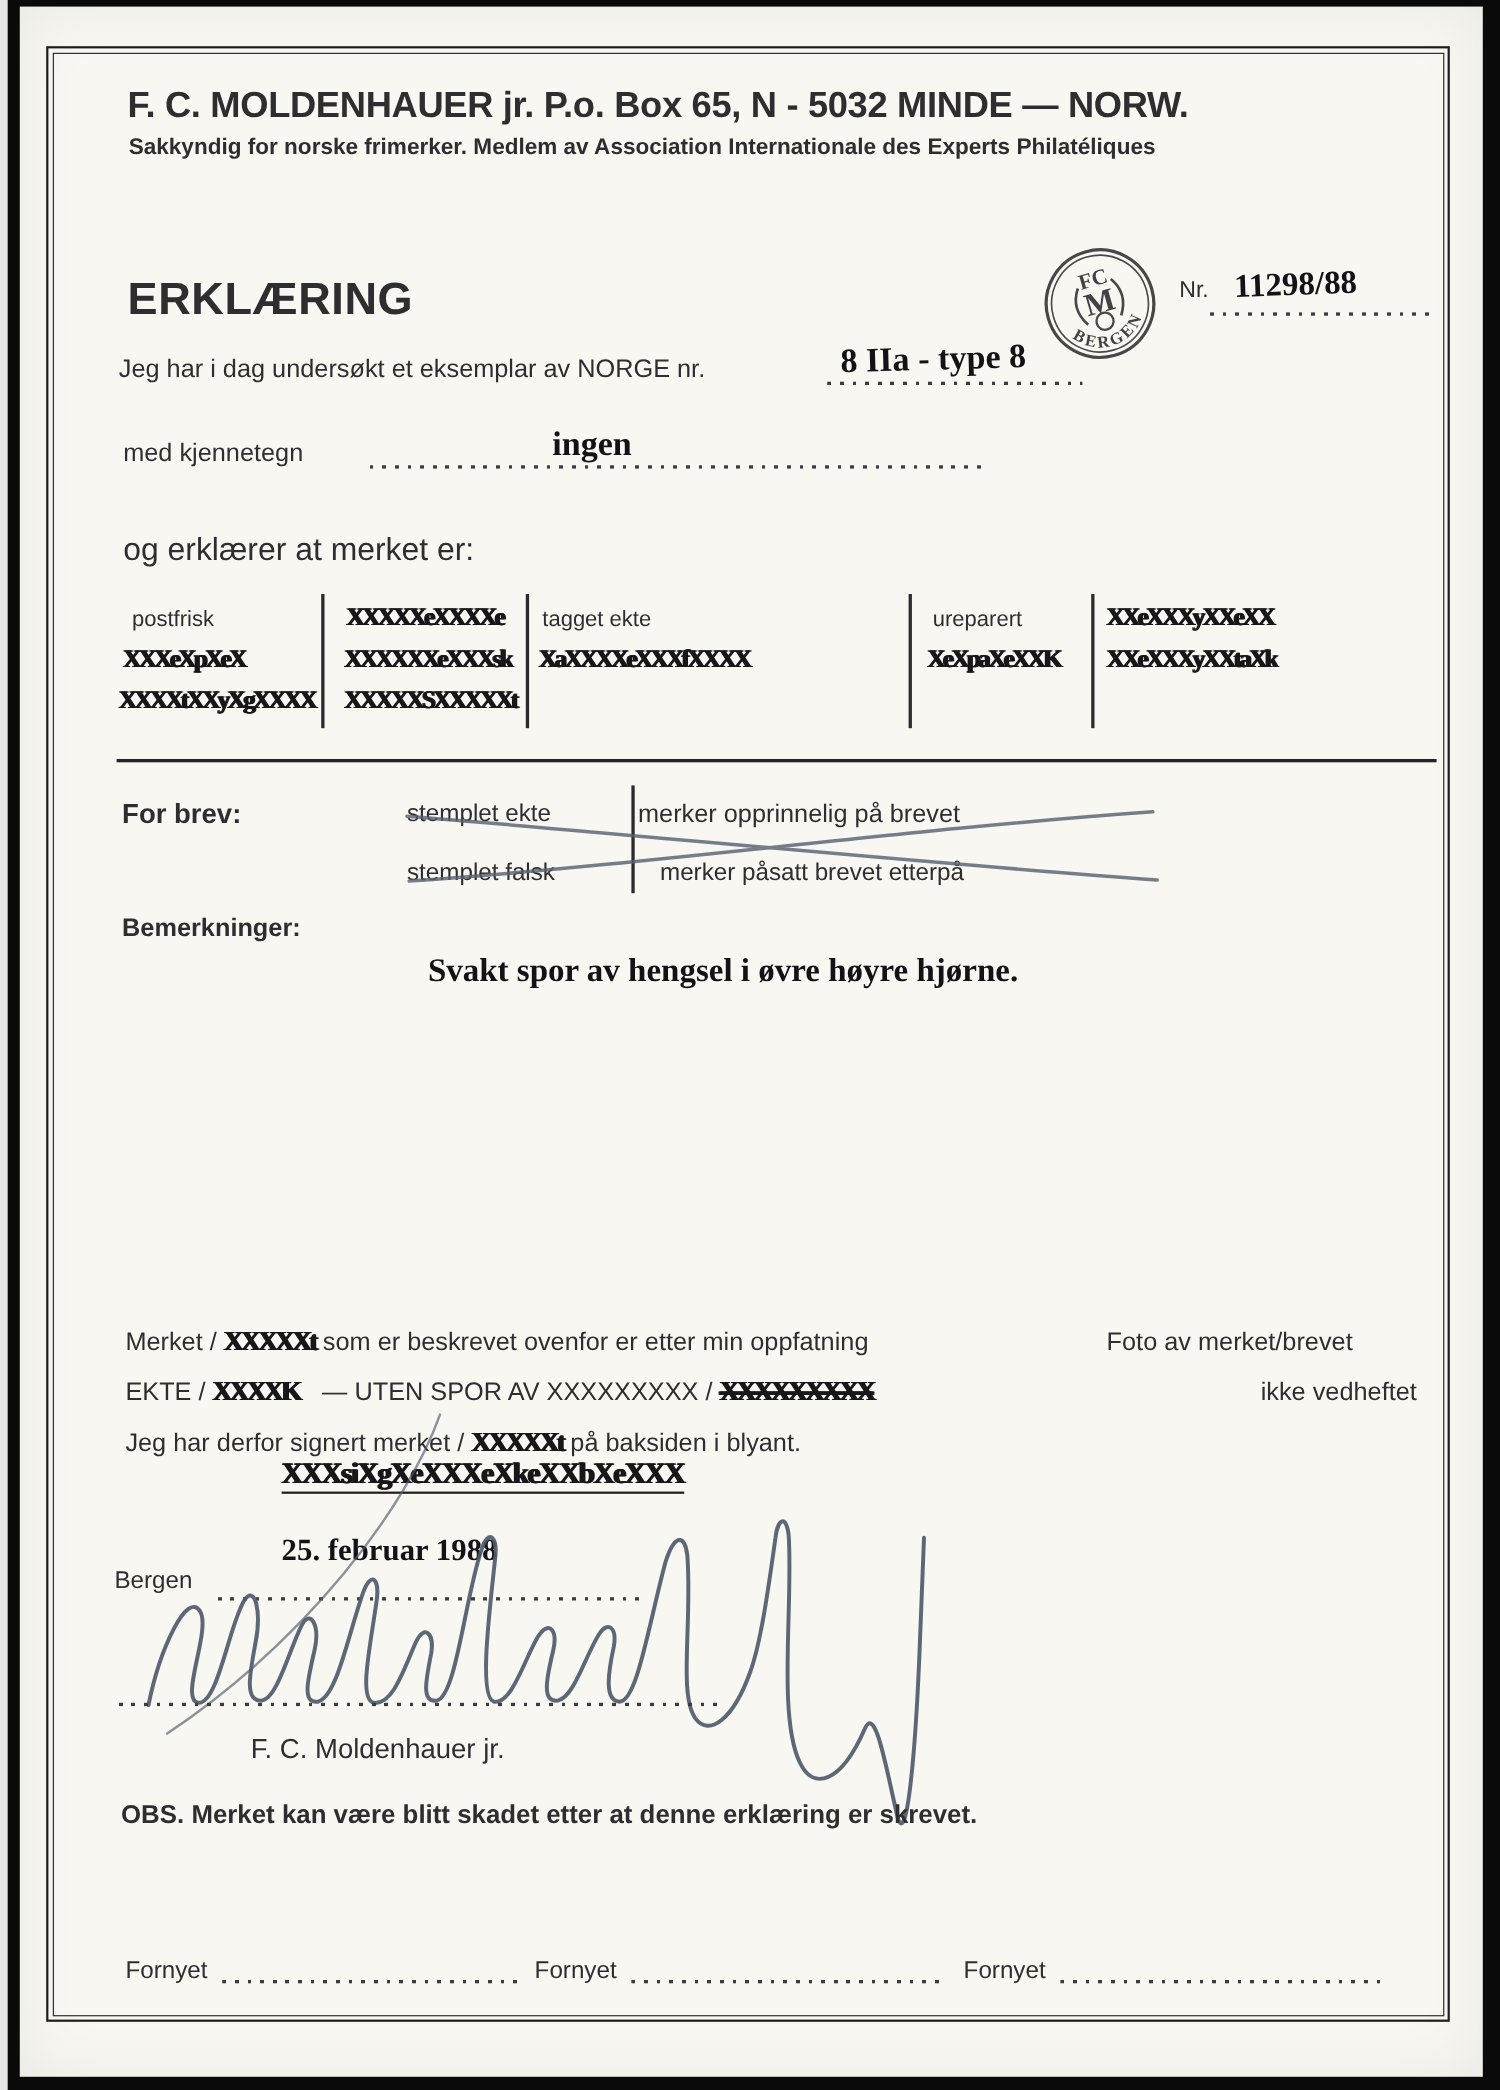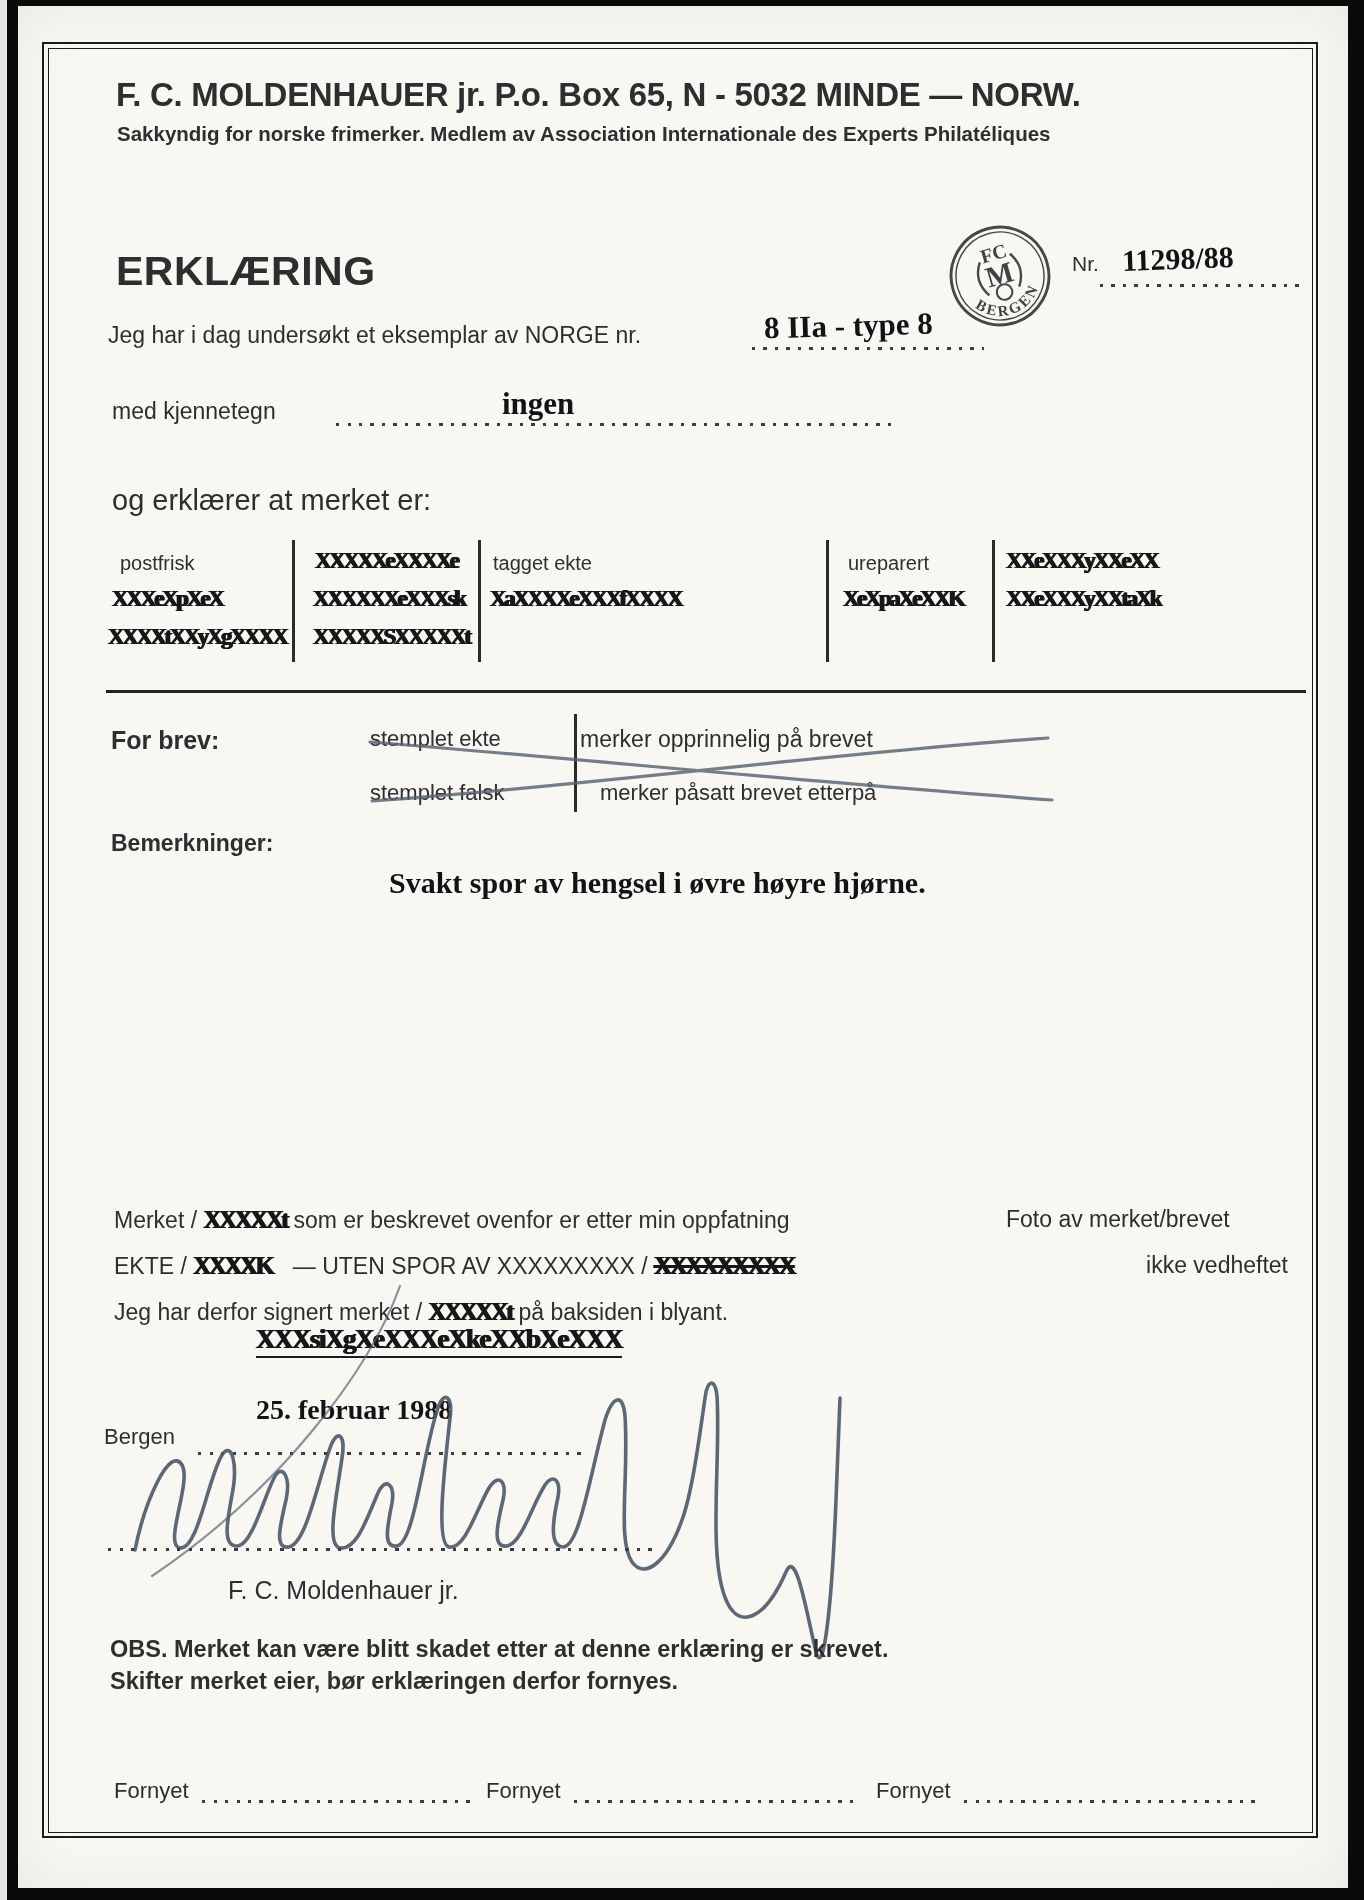--- a/index.html
+++ b/index.html
@@ -157,21 +157,20 @@
                  C 641,210 627,310 647,352 C 659,378 684,372 706,322
                  C 716,298 726,360 736,402 C 744,430 752,350 756,250 C 758,200 759,170 760,148"></path>
       </g>
     </svg>
   </div>
 
   <div class="dotline" style="left:108px;top:1548px;width:552px;"></div>
   <div class="abs sans" style="left:228px;top:1576px;font-size:25px;">F. C. Moldenhauer jr.</div>
 
   <div class="abs sans bold" style="left:110px;top:1636px;font-size:23.5px;">OBS. Merket kan være blitt skadet etter at denne erklæring er skrevet.</div>
-  <div class="abs sans bold" style="left:110px;top:1668px;font-size:23.5px;">Skifter merket eier, bør erklæringen derfor fornyes.</div>
 
   <div class="abs sans" style="left:114px;top:1778px;font-size:22px;">Fornyet</div>
   <div class="dotline" style="left:202px;top:1800px;width:268px;"></div>
   <div class="abs sans" style="left:486px;top:1778px;font-size:22px;">Fornyet</div>
   <div class="dotline" style="left:574px;top:1800px;width:282px;"></div>
   <div class="abs sans" style="left:876px;top:1778px;font-size:22px;">Fornyet</div>
   <div class="dotline" style="left:964px;top:1800px;width:298px;"></div>
 </div>
 
 </body></html>

